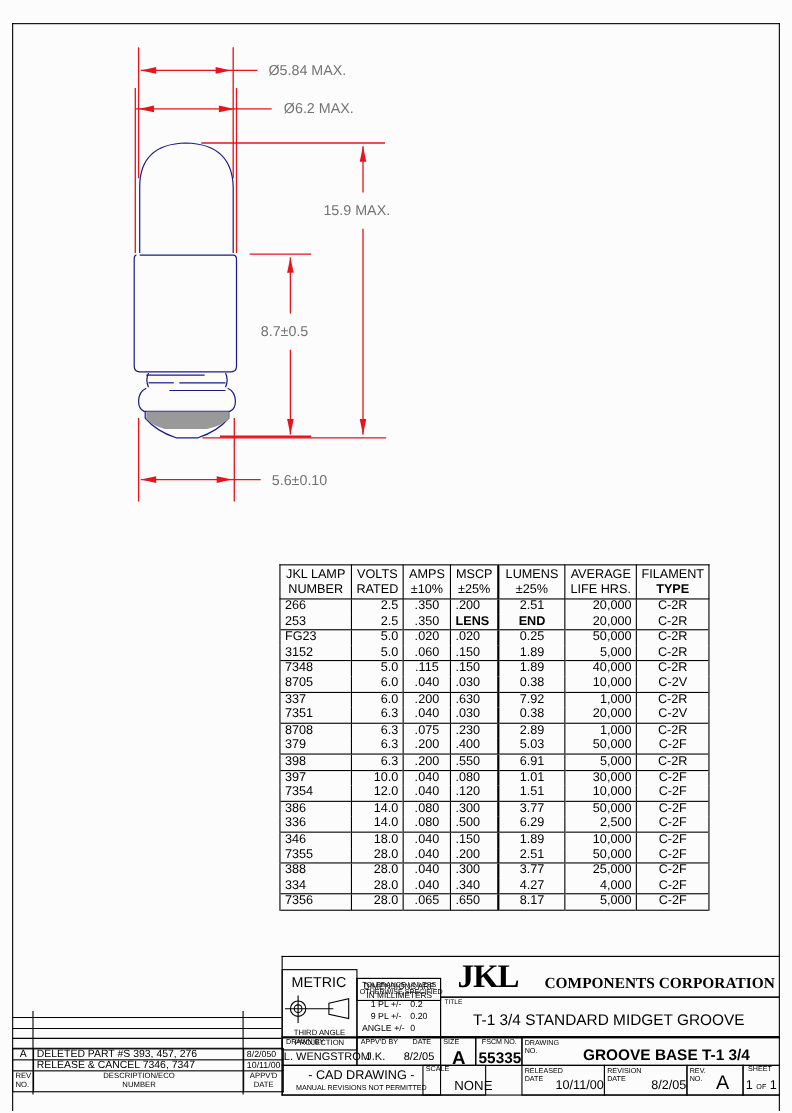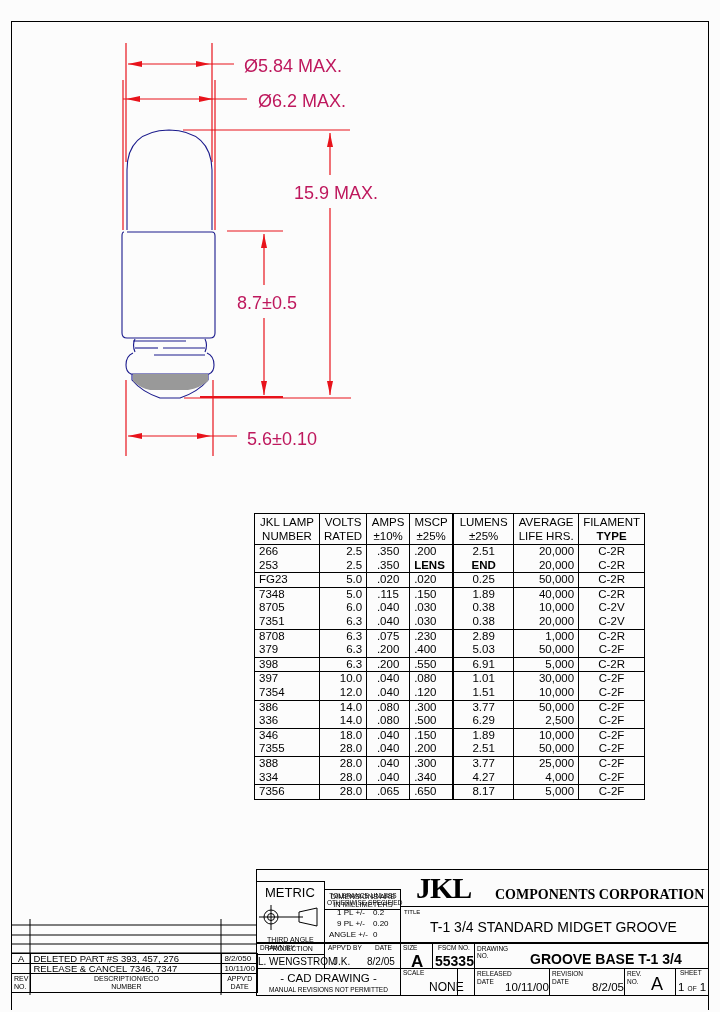--- a/index.html
+++ b/index.html
@@ -1,19 +1,19 @@
 <!DOCTYPE html>
 <html><head>
 <meta charset="utf-8">
 <style>
   html,body{margin:0;padding:0;background:#fcfcfc;}
   body{width:720px;height:1012px;position:relative;overflow:hidden;font-family:"Liberation Sans",sans-serif;color:#000;}
   .frame{position:absolute;left:11px;top:21px;width:698px;height:989px;border:1px solid #000;border-bottom:none;box-sizing:border-box;}
   svg.drawing{position:absolute;left:0;top:0;}
-  .dimtxt{position:absolute;color:#be185d;font-size:18px;white-space:nowrap;}
+  .dimtxt{position:absolute;color:#737373;font-size:13px;white-space:nowrap;}
   
   .spec{position:absolute;left:254px;top:483px;border-collapse:collapse;font-size:11.5px;margin-top:30px;}
   .spec th,.spec td{border-left:1px solid #000;border-right:1px solid #000;padding:0 4px;white-space:nowrap;}
   .spec th{border:1px solid #000;font-weight:normal;text-align:center;line-height:14px;height:30px;}
   .spec td{height:13.6px;line-height:13.6px;}
   .spec tbody tr.grp td{border-top:1px solid #000;}
   .spec tbody{border:1px solid #000;}
   .spec .lens{border-right:2px solid #000;}
   .c-num{width:56px;text-align:left;}
   .c-v{width:38px;text-align:right;}
@@ -133,37 +133,55 @@
       </tr>
       <tr class="grp">
         <td class="c-num">FG23</td>
         <td class="c-v">5.0</td>
         <td class="c-a">.020</td>
         <td class="c-m lens">.020</td>
         <td class="c-l">0.25</td>
         <td class="c-h">50,000</td>
         <td class="c-f">C-2R</td>
       </tr>
+      <tr>
+        <td class="c-num">3152</td>
+        <td class="c-v">5.0</td>
+        <td class="c-a">.060</td>
+        <td class="c-m lens">.150</td>
+        <td class="c-l">1.89</td>
+        <td class="c-h">5,000</td>
+        <td class="c-f">C-2R</td>
+      </tr>
       <tr class="grp">
         <td class="c-num">7348</td>
         <td class="c-v">5.0</td>
         <td class="c-a">.115</td>
         <td class="c-m lens">.150</td>
         <td class="c-l">1.89</td>
         <td class="c-h">40,000</td>
         <td class="c-f">C-2R</td>
       </tr>
       <tr>
         <td class="c-num">8705</td>
         <td class="c-v">6.0</td>
         <td class="c-a">.040</td>
         <td class="c-m lens">.030</td>
         <td class="c-l">0.38</td>
         <td class="c-h">10,000</td>
         <td class="c-f">C-2V</td>
+      </tr>
+      <tr class="grp">
+        <td class="c-num">337</td>
+        <td class="c-v">6.0</td>
+        <td class="c-a">.200</td>
+        <td class="c-m lens">.630</td>
+        <td class="c-l">7.92</td>
+        <td class="c-h">1,000</td>
+        <td class="c-f">C-2R</td>
       </tr>
       <tr>
         <td class="c-num">7351</td>
         <td class="c-v">6.3</td>
         <td class="c-a">.040</td>
         <td class="c-m lens">.030</td>
         <td class="c-l">0.38</td>
         <td class="c-h">20,000</td>
         <td class="c-f">C-2V</td>
       </tr>
@@ -368,21 +386,21 @@
   </div>
   <div class="tb" style="left:474px;top:942px;width:235px;height:27px;border-top:2px solid #000;border-right:none">
     <div class="t" style="left:2px;top:1px;font-size:6.5px;line-height:7px"><span>DRAWING</span><br><span>NO.</span></div>
     <div class="t" style="left:55px;top:8px;font-size:14px;font-weight:bold">GROOVE BASE T-1 3/4</div>
   </div>
 
   <div class="tb" style="left:256px;top:968px;width:145px;height:28px">
     <div class="t" style="left:0;width:143px;text-align:center;top:4px;font-size:11.5px">- CAD DRAWING -</div>
     <div class="t" style="left:0;width:143px;text-align:center;top:18px;font-size:6.5px">MANUAL REVISIONS NOT PERMITTED</div>
   </div>
-  <div class="tb" style="left:400px;top:968px;width:58px;height:28px">
+  <div class="tb" style="left:384px;top:968px;width:58px;height:28px">
     <div class="t" style="left:2px;top:1px;font-size:6.5px">SCALE</div>
     <div class="t" style="left:28px;top:12px;font-size:12px">NONE</div>
   </div>
   <div class="tb" style="left:474px;top:968px;width:76px;height:28px">
     <div class="t" style="left:2px;top:1px;font-size:6.5px;line-height:8px"><span>RELEASED</span><br><span>DATE</span></div>
     <div class="t" style="left:30px;top:13px;font-size:11.5px">10/11/00</div>
   </div>
   <div class="tb" style="left:549px;top:968px;width:76px;height:28px">
     <div class="t" style="left:2px;top:1px;font-size:6.5px;line-height:8px"><span>REVISION</span><br><span>DATE</span></div>
     <div class="t" style="left:42px;top:13px;font-size:11.5px">8/2/05</div>

